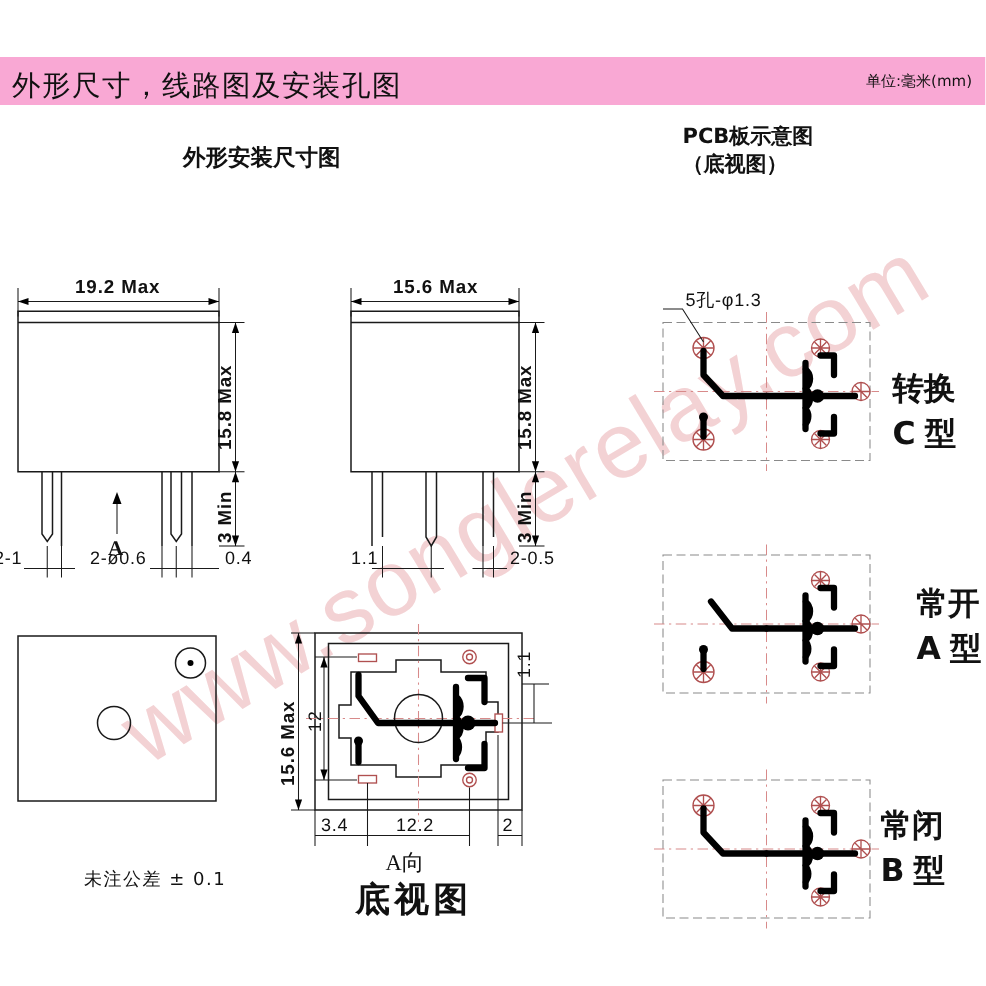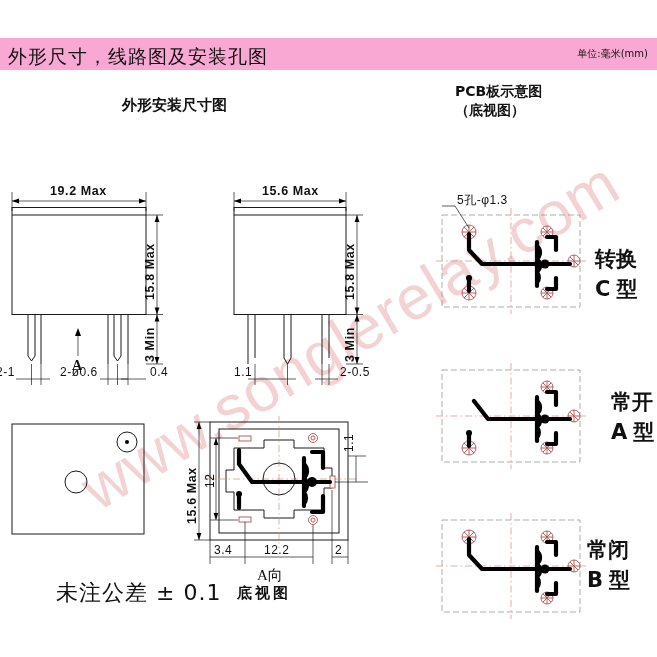--- a/index.html
+++ b/index.html
@@ -32,23 +32,23 @@
   .padx{stroke:#b05050;stroke-width:0.9;fill:none;}
   .blk{fill:#000;}
   text{font-family:"Liberation Sans",sans-serif;}
 
   .dt{font-size:12.5px;font-weight:bold;fill:#111;letter-spacing:0.6px;}
   .dt-s{font-size:12px;fill:#111;letter-spacing:0.5px;}
   .dt-r{font-size:12px;fill:#111;letter-spacing:0.5px;}
 
   
   .cap{position:absolute;font-family:"DejaVu Sans",sans-serif;color:#111;white-space:nowrap;}
-  #cap-tol{left:56px;top:578px;font-size:22px;letter-spacing:1px;}
+  #cap-tol{left:56px;top:578px;font-size:12px;letter-spacing:1px;}
   #cap-a{left:257px;top:566px;font-size:15px;font-family:"Liberation Serif",serif;text-align:center;}
-  #cap-bottom{left:237px;top:584px;font-size:15px;letter-spacing:3px;
+  #cap-bottom{left:237px;top:584px;font-size:23px;letter-spacing:3px;
               font-family:"DejaVu Serif",serif;font-weight:bold;}
 
   
   .tlabel{position:absolute;font-family:"DejaVu Sans",sans-serif;font-weight:bold;
           color:#111;font-size:21px;line-height:30px;white-space:nowrap;}
   .tlabel .l2{letter-spacing:6px;}
 
   
   #wm{position:absolute;left:-30px;top:300px;width:760px;
       transform:rotate(-31deg);transform-origin:center center;

